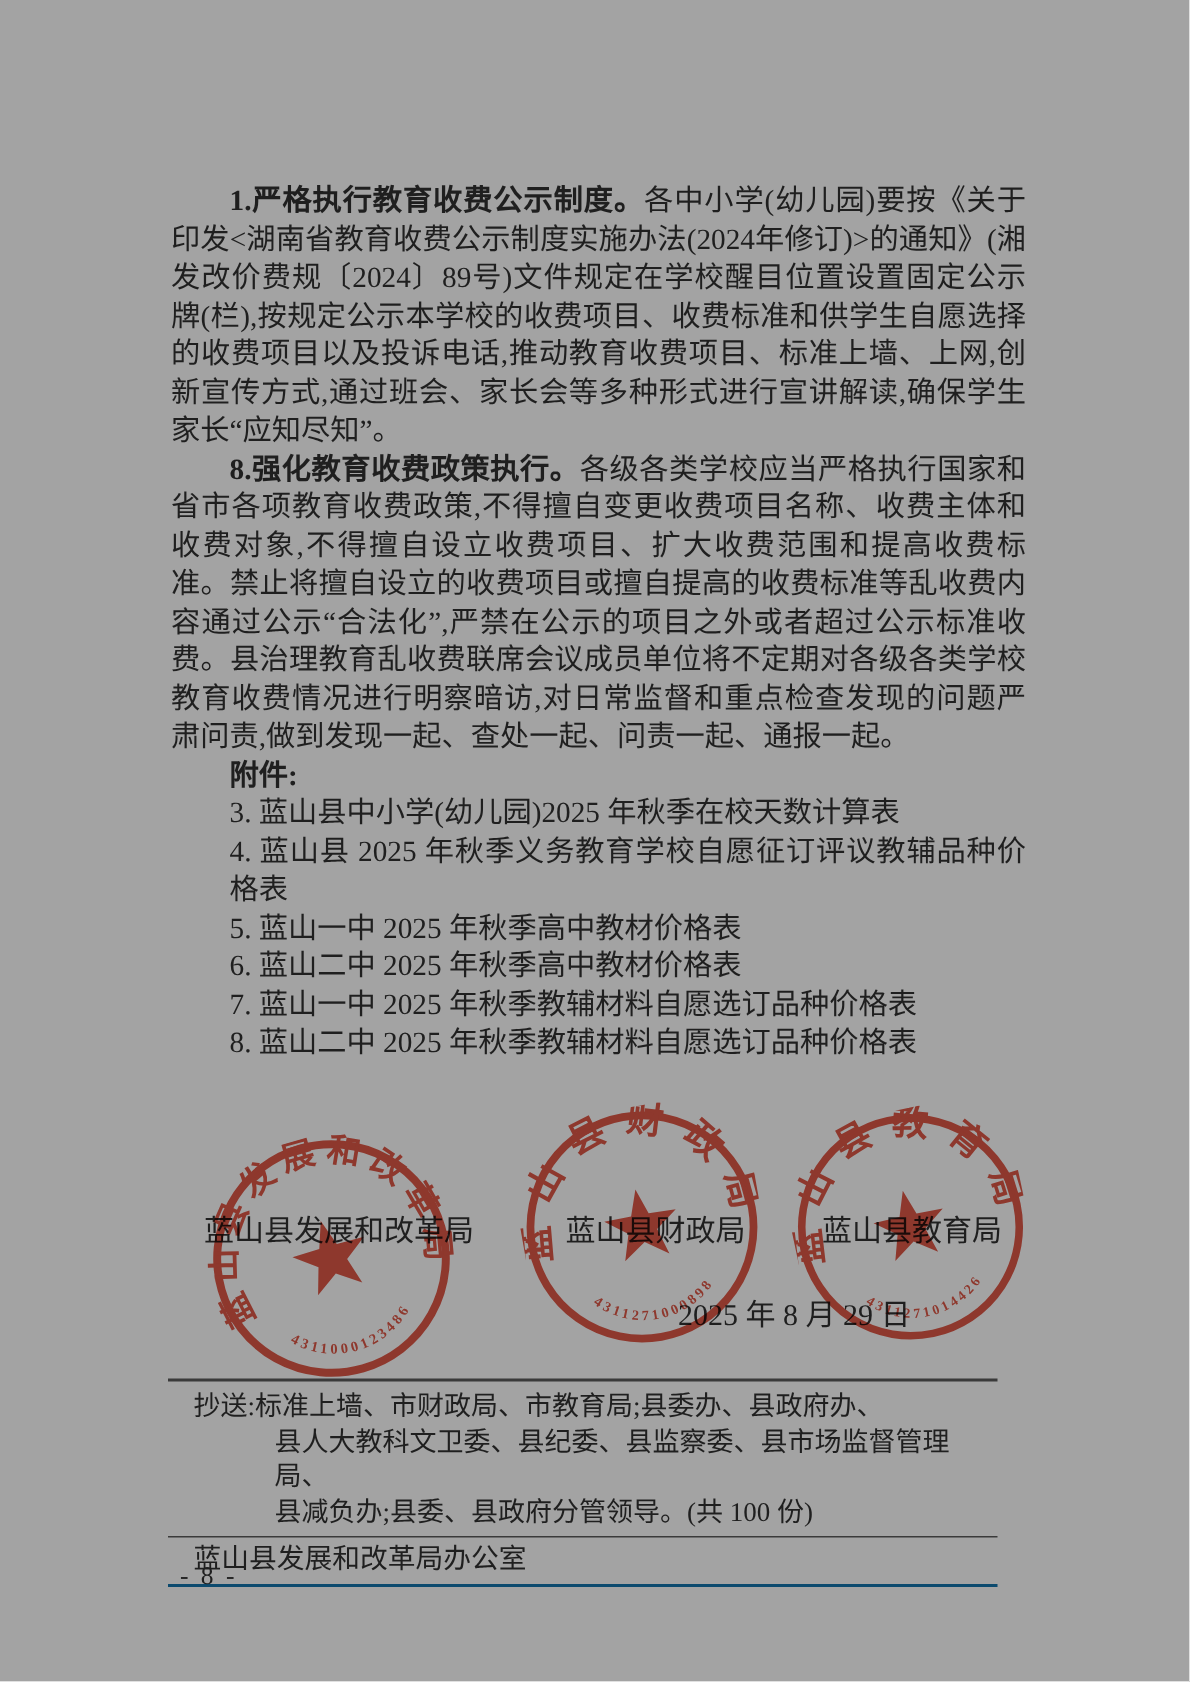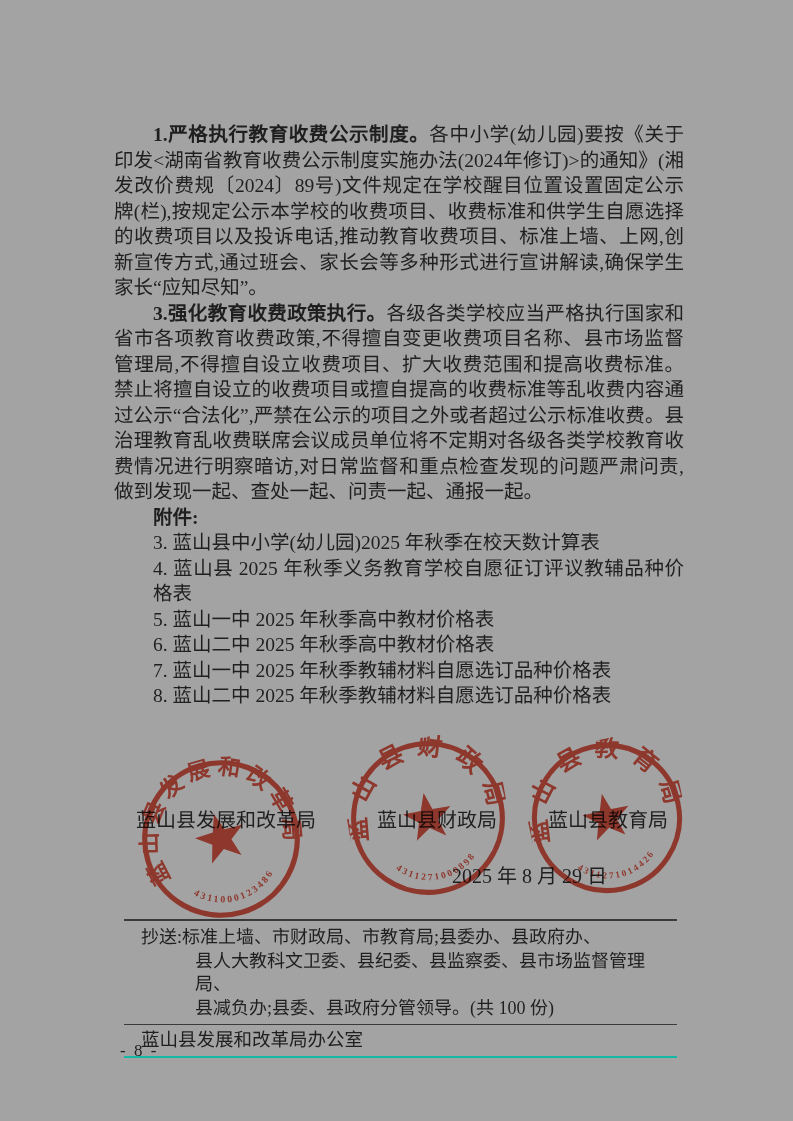--- a/index.html
+++ b/index.html
@@ -22,42 +22,42 @@
   .attach-label{margin:0;text-indent:2em;font-weight:bold;}
   .attach-list{list-style:none;margin:0;padding:0 0 0 2em;}
   .attach-list li{margin:0;}
   
   .sig-name{position:absolute;font-size:20px;white-space:nowrap;color:#1f1f1f;}
   .sig-date{position:absolute;left:452px;top:860px;font-size:20px;white-space:nowrap;}
   .stamp{position:absolute;mix-blend-mode:multiply;opacity:.93;}
   .stamp text{font-family:"Liberation Serif","DejaVu Serif",serif;font-weight:bold;}
   
   .footer{
-    position:absolute;left:124px;top:919px;width:553px;
-    border-top:2px solid #3a3a3a;border-bottom:2px solid #14b8a6;
+    position:absolute;left:112px;top:919px;width:553px;
+    border-top:2px solid #3a3a3a;border-bottom:2px solid #0c4a6e;
     font-size:18px;
   }
   .cc{padding:5px 6px 4px 17px;line-height:23.5px;border-bottom:1.5px solid #3a3a3a;}
   .cc-row{display:flex;}
   .cc-label{white-space:nowrap;}
   .cc-indent{margin-left:3em;}
   .issue-row{
     display:flex;justify-content:space-between;align-items:center;
     padding:4px 14px 5px 17px;font-size:18.5px;line-height:22px;
   }
   .page-num{position:absolute;left:120px;top:1041px;font-size:17px;letter-spacing:2px;}
 </style>
 </head>
 <body>
 
 <div class="doc">
 
   <div class="content">
     <p class="para"><span class="lead">1.严格执行教育收费公示制度。</span><span>各中小学(幼儿园)要按《关于印发&lt;湖南省教育收费公示制度实施办法(2024年修订)&gt;的通知》(湘发改价费规〔2024〕89号)文件规定在学校醒目位置设置固定公示牌(栏),按规定公示本学校的收费项目、收费标准和供学生自愿选择的收费项目以及投诉电话,推动教育收费项目、标准上墙、上网,创新宣传方式,通过班会、家长会等多种形式进行宣讲解读,确保学生家长“应知尽知”。</span></p>
-    <p class="para"><span class="lead">3.强化教育收费政策执行。</span><span>各级各类学校应当严格执行国家和省市各项教育收费政策,不得擅自变更收费项目名称、县市场监督管理局,不得擅自设立收费项目、扩大收费范围和提高收费标准。禁止将擅自设立的收费项目或擅自提高的收费标准等乱收费内容通过公示“合法化”,严禁在公示的项目之外或者超过公示标准收费。县治理教育乱收费联席会议成员单位将不定期对各级各类学校教育收费情况进行明察暗访,对日常监督和重点检查发现的问题严肃问责,做到发现一起、查处一起、问责一起、通报一起。</span></p>
+    <p class="para"><span class="lead">8.强化教育收费政策执行。</span><span>各级各类学校应当严格执行国家和省市各项教育收费政策,不得擅自变更收费项目名称、收费主体和收费对象,不得擅自设立收费项目、扩大收费范围和提高收费标准。禁止将擅自设立的收费项目或擅自提高的收费标准等乱收费内容通过公示“合法化”,严禁在公示的项目之外或者超过公示标准收费。县治理教育乱收费联席会议成员单位将不定期对各级各类学校教育收费情况进行明察暗访,对日常监督和重点检查发现的问题严肃问责,做到发现一起、查处一起、问责一起、通报一起。</span></p>
     <p class="attach-label">附件:</p>
     <ul class="attach-list">
       <li>3. 蓝山县中小学(幼儿园)2025 年秋季在校天数计算表</li>
       <li>4. 蓝山县 2025 年秋季义务教育学校自愿征订评议教辅品种价格表</li>
       <li>5. 蓝山一中 2025 年秋季高中教材价格表</li>
       <li>6. 蓝山二中 2025 年秋季高中教材价格表</li>
       <li>7. 蓝山一中 2025 年秋季教辅材料自愿选订品种价格表</li>
       <li>8. 蓝山二中 2025 年秋季教辅材料自愿选订品种价格表</li>
     </ul>
   </div>

